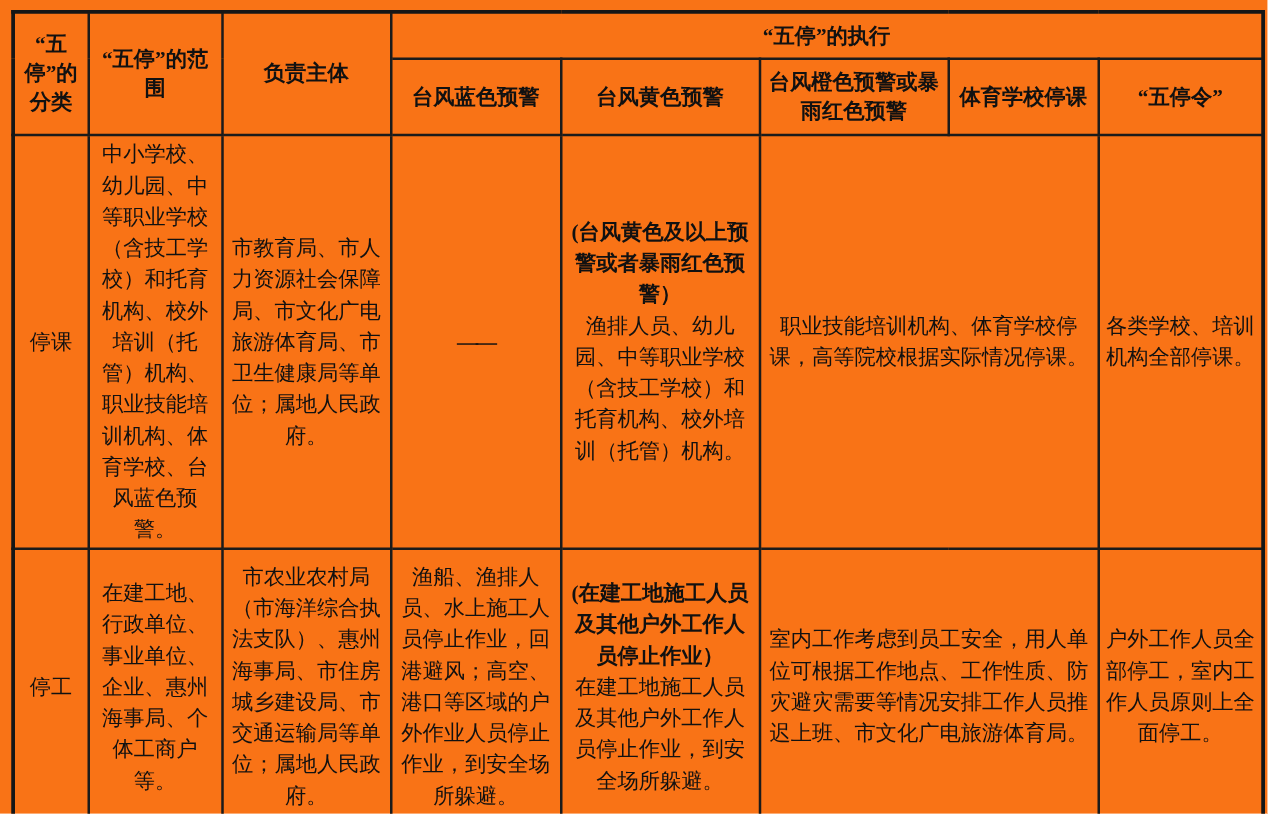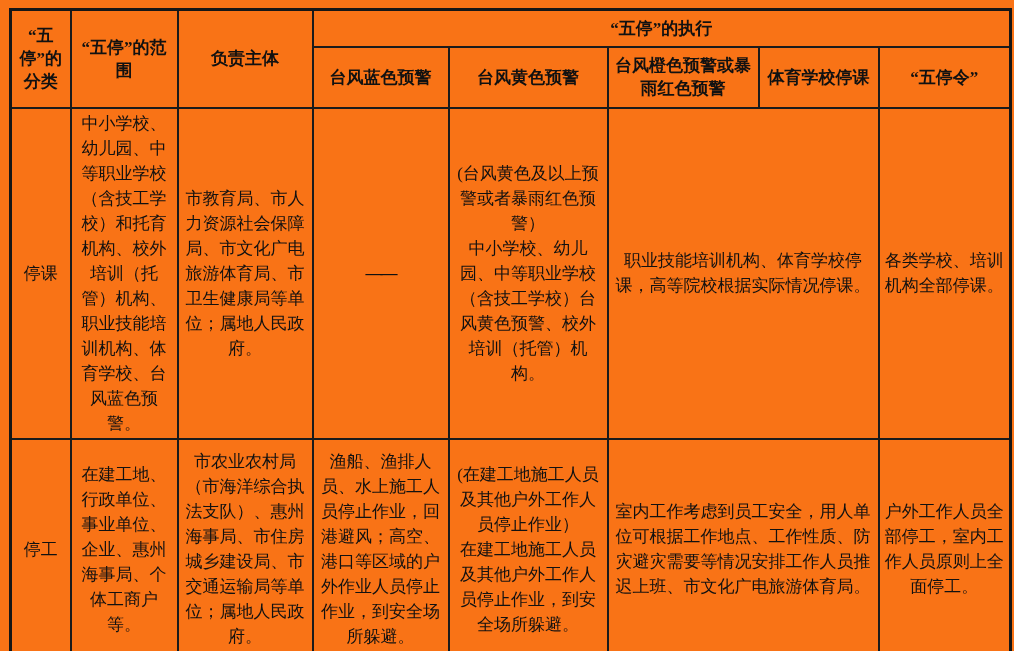--- a/index.html
+++ b/index.html
@@ -42,21 +42,21 @@
   }
   table.five-stops th {
     font-weight: 700;
     line-height: 23px;
   }
   tr.hrow-top   { height: 37px; }
   tr.hrow-sub   { height: 61px; padding-left: 20px; }
   tr.body-row-1 { height: 301px; }
   tr.body-row-2 { height: 222px; }
   .warn-note {
-    font-weight: 400;
+    font-weight: 700;
   }
   .dash-cell {
     font-weight: 700;
     letter-spacing: -2px;
     font-size: 19px;
   }
 </style>
 </head>
 <body>
 
@@ -88,21 +88,21 @@
       </tr>
     </thead>
     <tbody>
       <tr class="body-row-1">
         <td>停课</td>
         <td>中小学校、幼儿园、中等职业学校（含技工学校）和托育机构、校外培训（托管）机构、职业技能培训机构、体育学校、台风蓝色预警。</td>
         <td>市教育局、市人力资源社会保障局、市文化广电旅游体育局、市卫生健康局等单位；属地人民政府。</td>
         <td class="dash-cell">——</td>
         <td>
           <div class="warn-note">(台风黄色及以上预警或者暴雨红色预警）</div>
-          <div>中小学校、幼儿园、中等职业学校（含技工学校）台风黄色预警、校外培训（托管）机构。</div>
+          <div>渔排人员、幼儿园、中等职业学校（含技工学校）和托育机构、校外培训（托管）机构。</div>
         </td>
         <td colspan="2">职业技能培训机构、体育学校停课，高等院校根据实际情况停课。</td>
         <td>各类学校、培训机构全部停课。</td>
       </tr>
       <tr class="body-row-2">
         <td>停工</td>
         <td>在建工地、行政单位、事业单位、企业、惠州海事局、个体工商户等。</td>
         <td>市农业农村局（市海洋综合执法支队）、惠州海事局、市住房城乡建设局、市交通运输局等单位；属地人民政府。</td>
         <td>渔船、渔排人员、水上施工人员停止作业，回港避风；高空、港口等区域的户外作业人员停止作业，到安全场所躲避。</td>
         <td>

